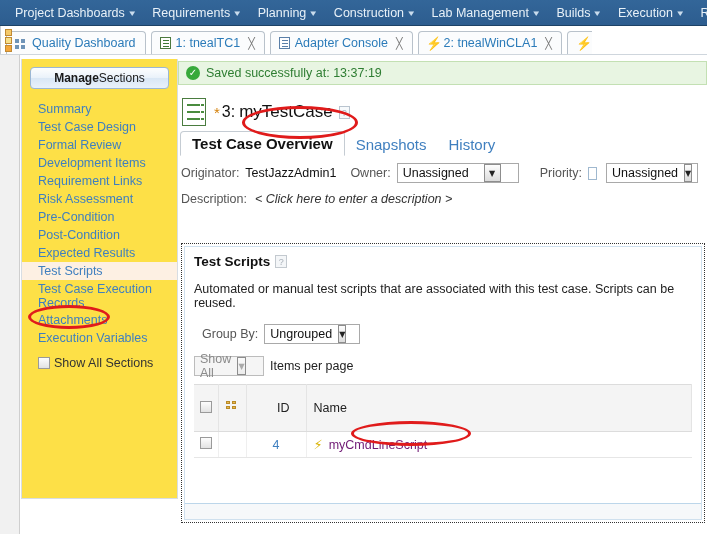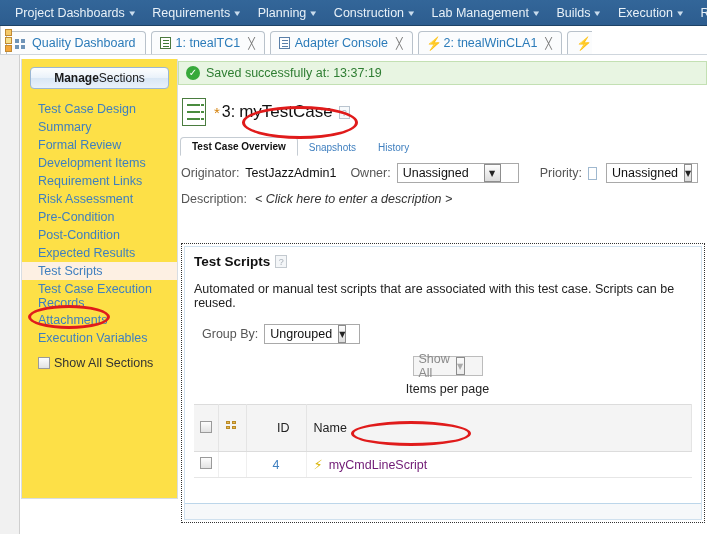--- a/index.html
+++ b/index.html
@@ -243,21 +243,21 @@
   
   .subtabs {
     margin-top: 6px;
     display: flex; align-items: flex-end; gap: 0;
     height: 22px;
     padding-left: 2px;
     border-bottom: 1px solid #ffffff;
   }
   .subtab {
     padding: 3px 11px 3px 11px;
-    font-size: 10px;
+    font-size: 15px;
     color: #3f7fbf;
     cursor: pointer;
   }
   .subtab.active {
     border: 1px solid #c5ccd3;
     border-bottom: 1px solid #ffffff;
     border-radius: 4px 4px 0 0;
     background: #ffffff;
     color: #111;
     font-weight: bold;
@@ -335,21 +335,21 @@
     font-size: 12.5px; color: #222;
   }
   .groupby {
     display: flex; align-items: center; gap: 6px;
     padding: 14px 0 0 17px;
     font-size: 12.5px; color: #555;
   }
   .perpage {
     display: flex; align-items: center; gap: 6px;
     padding: 12px 0 0 9px;
-    font-size: 12.5px; color: #222; flex-direction: column;
+    font-size: 12.5px; color: #222;
   }
   .selbox.disabled { color: #8a8a8a; background: #f5f5f5; border-color: #bcbcbc; }
   .selbox.disabled .arrowbtn { color: #aaa; background: linear-gradient(to bottom,#fafafa,#ececec); }
 
   
   .tbl {
     margin: 8px 9px 0 9px;
     border-collapse: collapse;
     width: 498px;
     font-size: 12.5px;
@@ -497,22 +497,22 @@
 
     <div class="sidebar">
 
       <div class="manage-btn">
         <b>Manage</b>
           <span> Sections</span>
       </div>
 
 
       <div class="side-list">
+        <div class="side-item"><span>Summary</span></div>
         <div class="side-item"><span>Test Case Design</span></div>
-        <div class="side-item"><span>Summary</span></div>
         <div class="side-item"><span>Formal Review</span></div>
         <div class="side-item"><span>Development Items</span></div>
         <div class="side-item"><span>Requirement Links</span></div>
         <div class="side-item"><span>Risk Assessment</span></div>
         <div class="side-item"><span>Pre-Condition</span></div>
         <div class="side-item"><span>Post-Condition</span></div>
         <div class="side-item"><span>Expected Results</span></div>
         <div class="side-item highlight"><span>Test Scripts</span></div>
         <div class="side-item wrap"><span>Test Case Execution Records</span></div>
         <div class="side-item"><span>Attachments</span></div>

